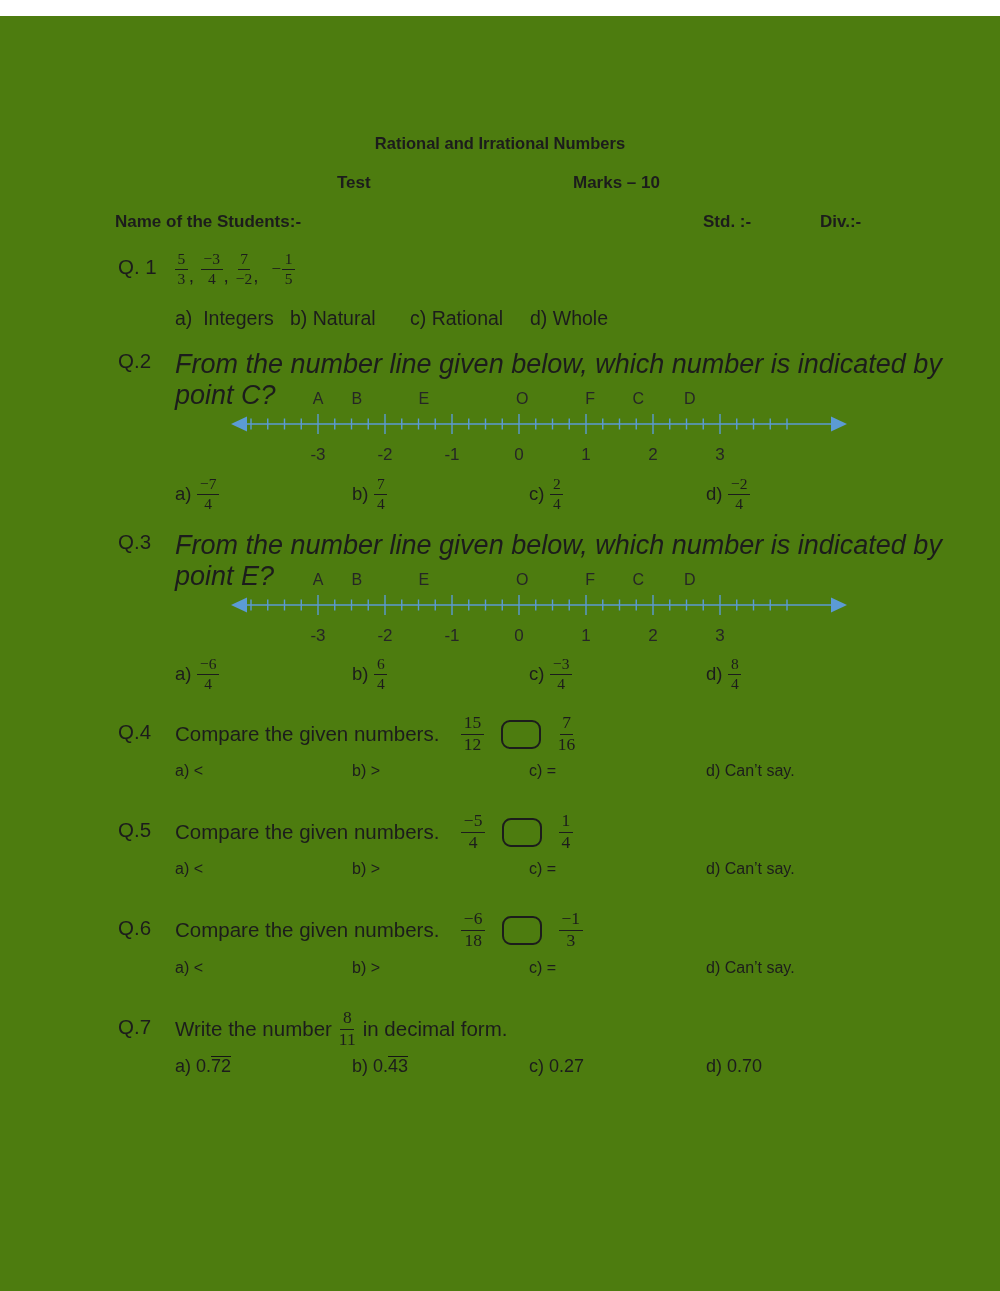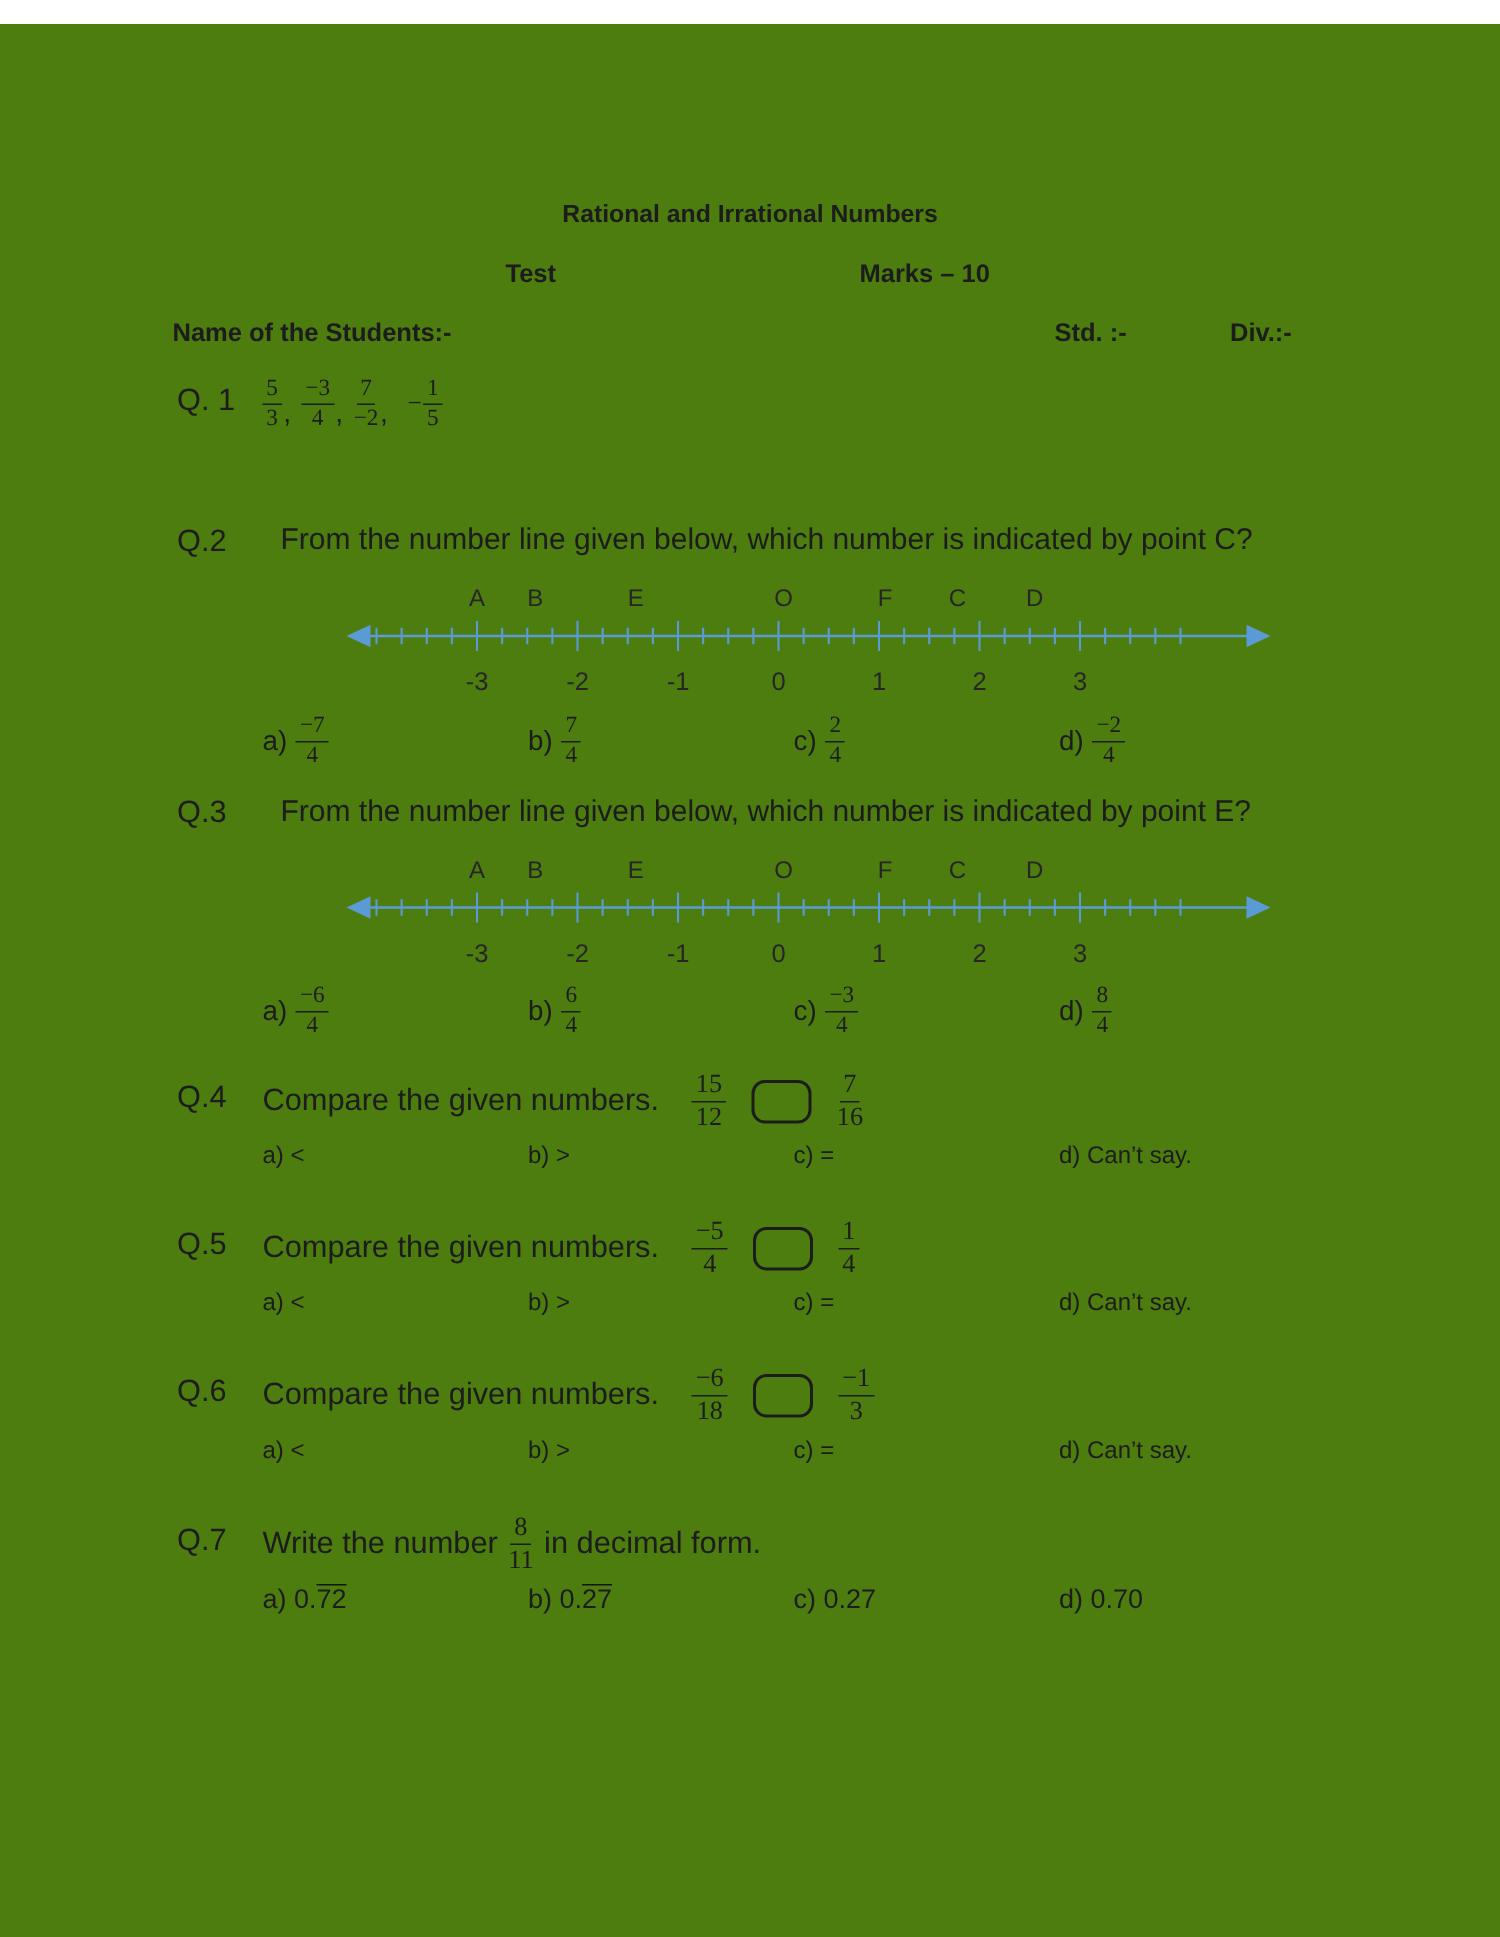--- a/index.html
+++ b/index.html
@@ -9,21 +9,21 @@
     font-family:"Liberation Sans", sans-serif; color:#1c1c1c;
   }
   .row { position:absolute; left:0; right:0; }
   .abs { position:absolute;text-align:center; }
 
   .title-row { top:118px; text-align:center; font-size:16.5px; font-weight:bold; }
   .subhead   { top:157px; font-size:17px; font-weight:bold; }
   .namerow   { top:196px; font-size:17px; font-weight:bold; }
 
   .qlabel { position:absolute; left:118px; font-size:20.5px; }
-  .qtext  { position:absolute; left:187px; font-size:20px; }
+  .qtext  { position:absolute; left:175px; font-size:27px;font-style:italic; }
 
   .qflexrow { position:absolute; left:175px; display:flex; align-items:center; }
 
   .frac {
     display:inline-flex; flex-direction:column; align-items:center;
     font-family:"Liberation Serif", serif; line-height:1.12; text-align:center;
   }
   .frac .num { border-bottom:1.4px solid #1c1c1c; padding:0 2.5px 1px; display:block; }
   .frac .den { padding-top:0.5px; display:block; }
   .f15 { font-size:15.5px; }
@@ -92,20 +92,26 @@
           <span class="num">7</span>
           <span class="den">−2</span>
         </span>
       <span class="fsep">,</span>
       <span class="presign">−</span>
       <span class="frac f15">
           <span class="num">1</span>
           <span class="den">5</span>
         </span>
     </div>
+  </div>
+  <div class="optrow q1opts">
+    <span class="opt o1">a)  Integers</span>
+    <span class="opt o2">b) Natural</span>
+    <span class="opt o3">c) Rational</span>
+    <span class="opt">d) Whole</span>
   </div>
 
   <div class="row" style="top:333px">
     <span class="qlabel">Q.2</span>
     <span class="qtext">From the number line given below, which number is indicated by point C?</span>
   </div>
   <div class="nlwrap" style="top:366px"><svg width="622" height="84">
         <line x1="16" y1="42" x2="606" y2="42" stroke="#5B9BD5" stroke-width="1.6"></line>
         <polygon points="3,42 19,34.5 19,49.5" fill="#5B9BD5"></polygon>
         <polygon points="619,42 603,34.5 603,49.5" fill="#5B9BD5"></polygon>
@@ -358,19 +364,19 @@
       <span class="frac f17" style="margin:0 7px">
           <span class="num">8</span>
           <span class="den">11</span>
         </span>
       <span style="font-size:20.5px">in decimal form.</span>
     </div>
   </div>
   <div class="row q7opts" style="top:1050px">
     <div class="anscols">
       <div class="acol"><span>a) 0.</span><span class="over">72</span></div>
-      <div class="acol"><span>b) 0.</span><span class="over">27</span></div>
+      <div class="acol"><span>b) 0.</span><span class="over">43</span></div>
       <div class="acol"><span>c) 0.27</span><span class="over"></span></div>
       <div class="acol"><span>d) 0.70</span><span class="over"></span></div>
     </div>
   </div>
 
 </div>
 
 </body></html>

